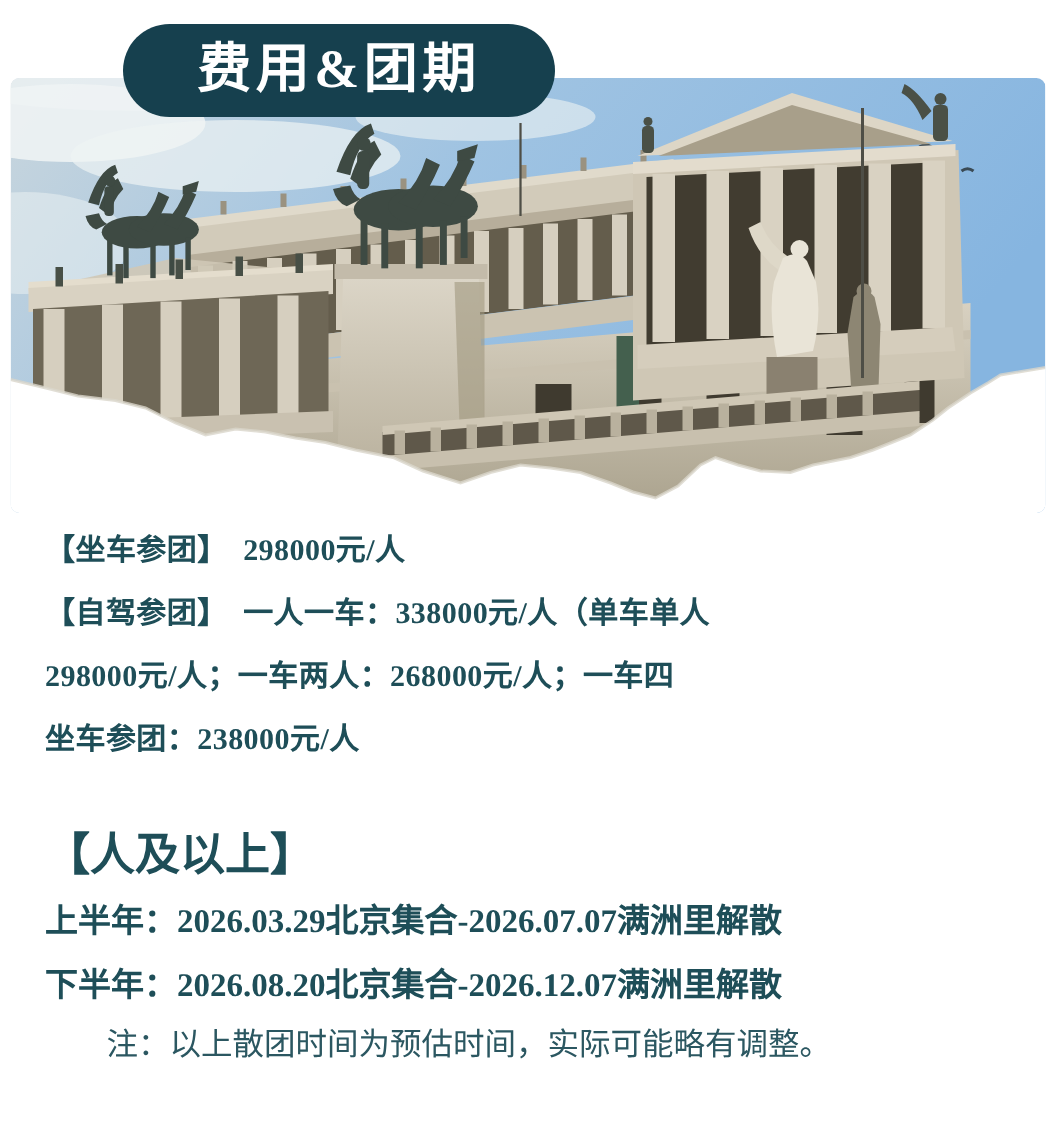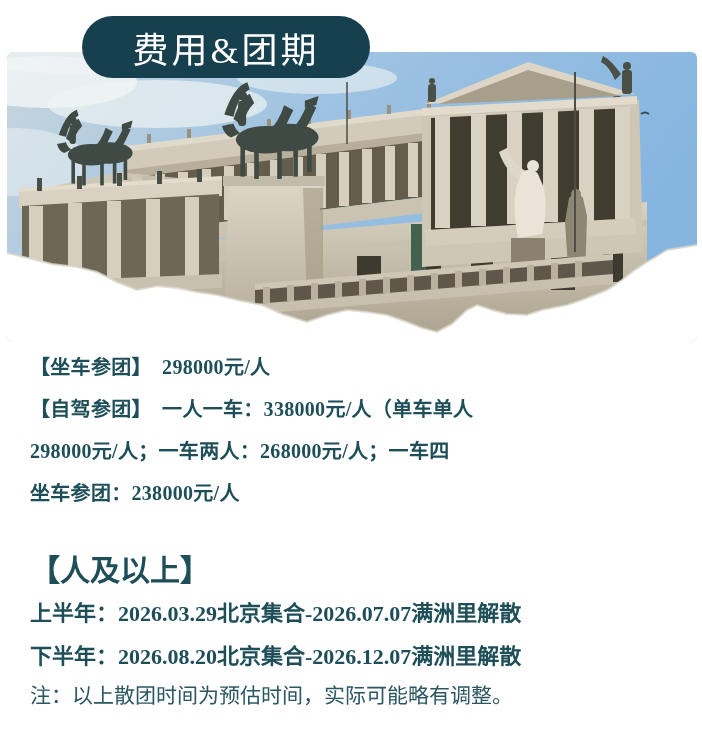--- a/index.html
+++ b/index.html
@@ -9,32 +9,32 @@
   }
   .poster{position:absolute;inset:0;}
   .photo-wrap{
     position:absolute;left:7px;top:52px;width:690px;height:290px;
     border-radius:6px;overflow:hidden;
   }
   .photo-wrap svg{display:block;}
   .badge{
     position:absolute;left:82px;top:16px;width:288px;height:62px;
     border-radius:31px;background:#16404e;color:#ffffff;
-    display:flex;align-items:center;justify-content:center;
-    font-size:36px;font-weight:400;letter-spacing:3px;z-index:5;
+    display:flex;align-items:flex-start;justify-content:center;
+    font-size:36px;font-weight:700;letter-spacing:3px;z-index:5;
   }
   .content{
     position:absolute;left:30px;top:346px;width:662px;
     color:#1e4e58;font-weight:700;z-index:2;
   }
   .pricing-line{font-size:20px;line-height:42px;letter-spacing:0.3px;white-space:nowrap;}
   .schedule{margin-top:36px;}
   .schedule-title{font-size:30px;line-height:42px;}
   .schedule-line{font-size:22px;line-height:43px;white-space:nowrap;}
-  .note{font-size:21px;line-height:30px;margin-top:3px;font-weight:500;color:#2b5761;}
+  .note{font-size:21px;line-height:30px;margin-top:3px;font-weight:500;color:#2b5761;margin-left:41px;}
 </style>
 </head>
 <body>
 
 <div class="poster">
 
   <div class="photo-wrap">
     <svg width="690" height="290" viewBox="0 0 690 290" xmlns="http://www.w3.org/2000/svg">
       <defs>
         <linearGradient id="skyG" x1="0" y1="0" x2="1" y2="0.35">

